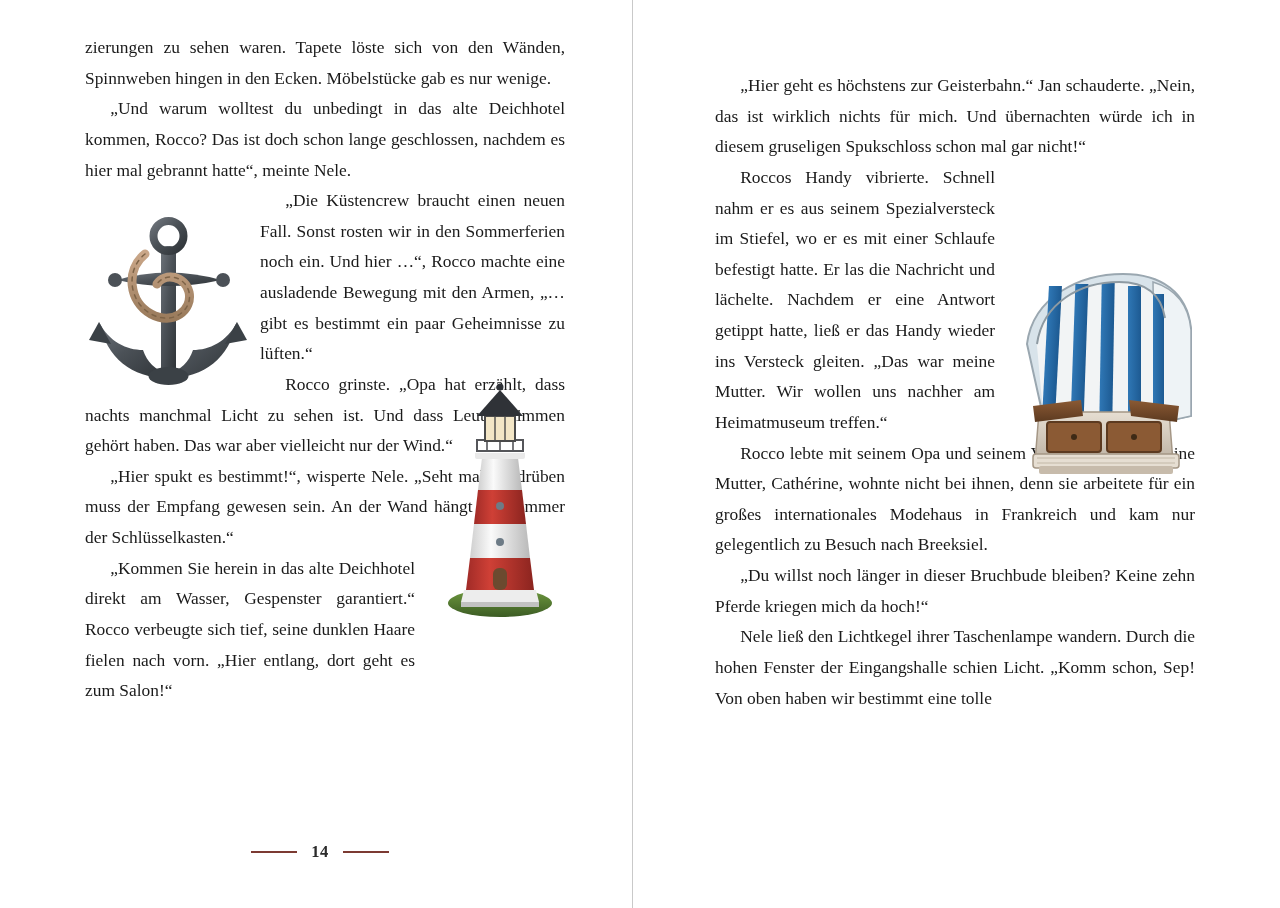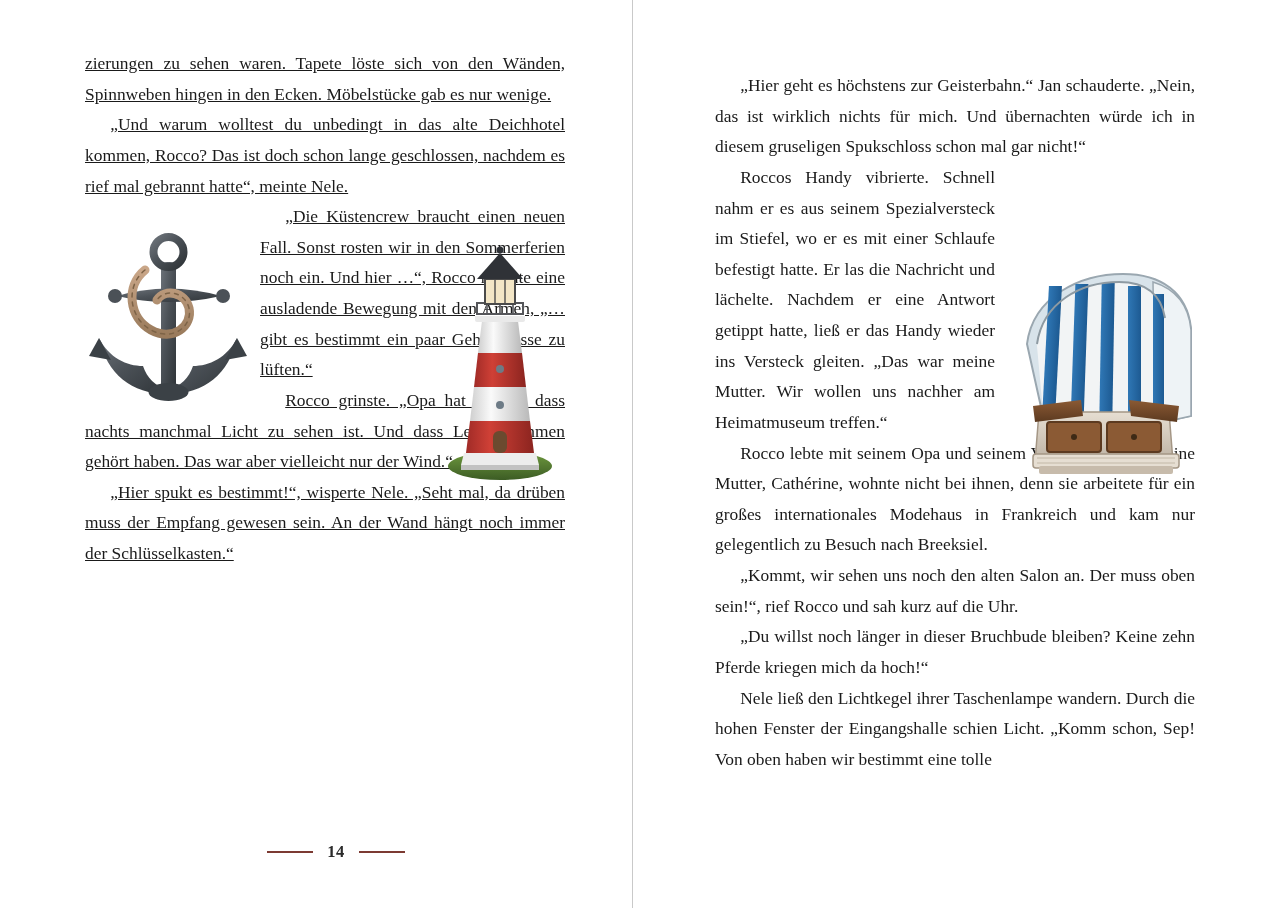--- a/index.html
+++ b/index.html
@@ -20,22 +20,21 @@
     height: 908px;
     display: flex;
   }
   .page {
     position: relative;
     width: 640px;
     height: 908px;
     box-sizing: border-box;
   }
   .page-left {
-    padding: 48px 75px 0 85px;
-    text-decoration: underline;
+    padding: 32px 75px 0 85px;
   }
   .page-right {
     padding: 70px 85px 0 75px;
   }
   .gutter {
     position: absolute;
     left: 632px;
     top: 0;
     width: 1px;
     height: 908px;
@@ -53,21 +52,21 @@
     margin: 0;
     text-indent: 0;
   }
   p.indent {
     text-indent: 1.45em;
   }
   
   .folio {
     position: absolute;
     bottom: 46px;
-    left: 16px;
+    left: 0;
     width: 640px;
     display: flex;
     align-items: center;
     justify-content: center;
     gap: 14px;
   }
   .folio .rule {
     width: 46px;
     height: 2px;
     background: #7c3a32;
@@ -124,21 +123,21 @@
 <body>
 
 <div class="spread">
 
   <div class="page page-left">
 
     <div class="textcol">
 
       <p>zierungen zu sehen waren. Tapete löste sich von den Wänden, Spinnweben hingen in den Ecken. Möbelstücke gab es nur wenige.</p>
 
-      <p class="indent">„Und warum wolltest du unbedingt in das alte Deichhotel kommen, Rocco? Das ist doch schon lange geschlossen, nachdem es rief mal gebrannt hatte“, meinte Nele.</p>
+      <p class="indent">„Und warum wolltest du unbedingt in das alte Deichhotel kommen, Rocco? Das ist doch schon lange geschlossen, nachdem es hier mal gebrannt hatte“, meinte Nele.</p>
 
       <div class="floatbox-left">
         <svg class="illus illus-anchor" viewBox="0 0 172 205">
           <defs>
             <linearGradient id="ankMetal" x1="0" y1="0" x2="1" y2="1">
               <stop offset="0%" stop-color="#6d737a"></stop>
               <stop offset="45%" stop-color="#4b5157"></stop>
               <stop offset="100%" stop-color="#2f3438"></stop>
             </linearGradient>
             <linearGradient id="ropeG" x1="0" y1="0" x2="0" y2="1">
@@ -216,20 +215,21 @@
 
           <path d="M52 38 L75 12 L98 38 Z" fill="#2f3237"></path>
           <circle cx="75" cy="9" r="3.5" fill="#2f3237"></circle>
 
           <rect x="68" y="190" width="14" height="22" rx="6" fill="#6b4a2f"></rect>
           <circle cx="75" cy="128" r="4" fill="#6d7b86"></circle>
           <circle cx="75" cy="164" r="4" fill="#6d7b86"></circle>
         </svg>
       </div>
 
+      <p class="indent">„Kommen Sie herein in das alte Deichhotel direkt am Wasser, Gespenster garantiert.“ Rocco verbeugte sich tief, seine dunklen Haare fielen nach vorn. „Hier entlang, dort geht es zum Salon!“</p>
     </div>
 
     <div class="folio">
       <span class="rule"></span>
       <span class="num">14</span>
       <span class="rule"></span>
     </div>
   </div>
 
   <div class="gutter"></div>
@@ -292,20 +292,19 @@
 
           <g stroke="#b3a795" stroke-width="1" opacity="0.7">
             <line x1="34" y1="192" x2="172" y2="192"></line>
             <line x1="34" y1="197" x2="172" y2="197"></line>
           </g>
         </svg>
       </div>
 
       <p class="indent">Roccos Handy vibrierte. Schnell nahm er es aus seinem Spezialversteck im Stiefel, wo er es mit einer Schlaufe befestigt hatte. Er las die Nachricht und lächelte. Nachdem er eine Antwort getippt hatte, ließ er das Handy wieder ins Versteck gleiten. „Das war meine Mutter. Wir wollen uns nachher am Heimatmuseum treffen.“</p>
       <p class="indent">Rocco lebte mit seinem Opa und seinem Vater zusammen. Seine Mutter, Cathérine, wohnte nicht bei ihnen, denn sie arbeitete für ein großes internationales Modehaus in Frankreich und kam nur gelegentlich zu Besuch nach Breeksiel.</p>
-      <p class="indent">„Kommt, wir sehen uns noch den alten Salon an. Der muss oben sein!“, rief Rocco und sah kurz auf die Uhr.</p>
       <p class="indent">„Du willst noch länger in dieser Bruchbude bleiben? Keine zehn Pferde kriegen mich da hoch!“</p>
       <p class="indent">Nele ließ den Lichtkegel ihrer Taschenlampe wandern. Durch die hohen Fenster der Eingangshalle schien Licht. „Komm schon, Sep! Von oben haben wir bestimmt eine tolle</p>
     </div>
 
   </div>
 
 </div>
 
 </body></html>

